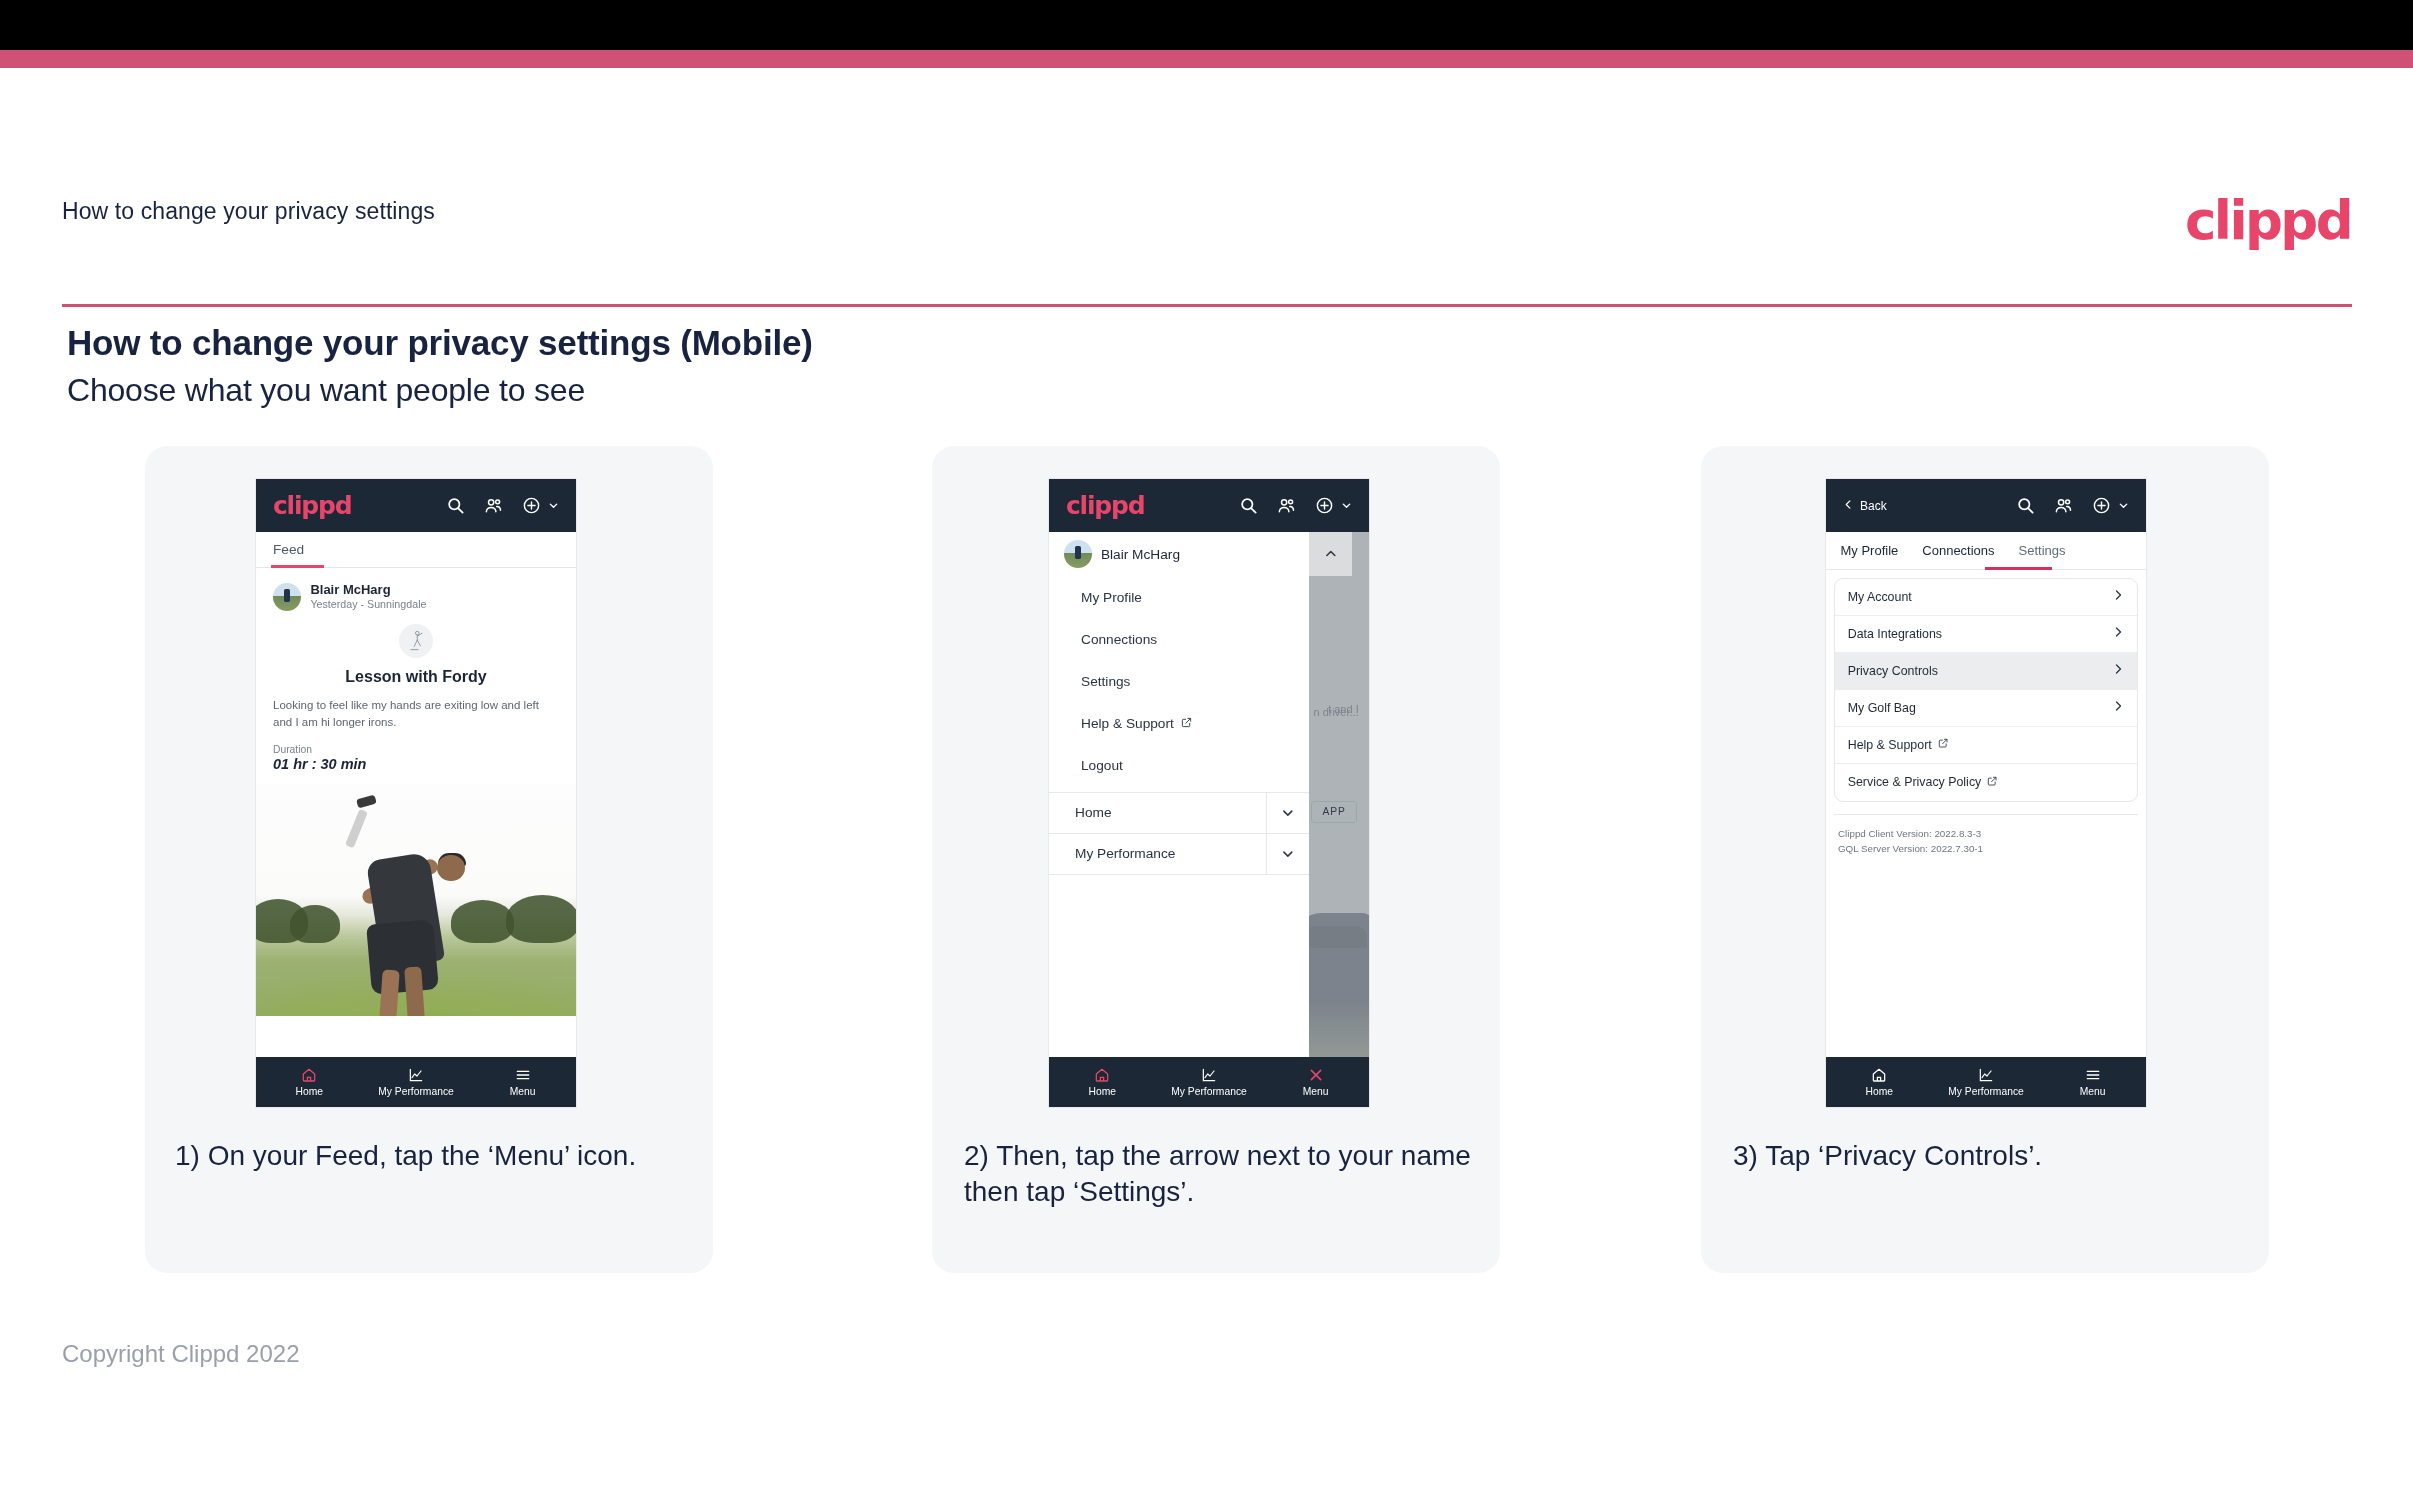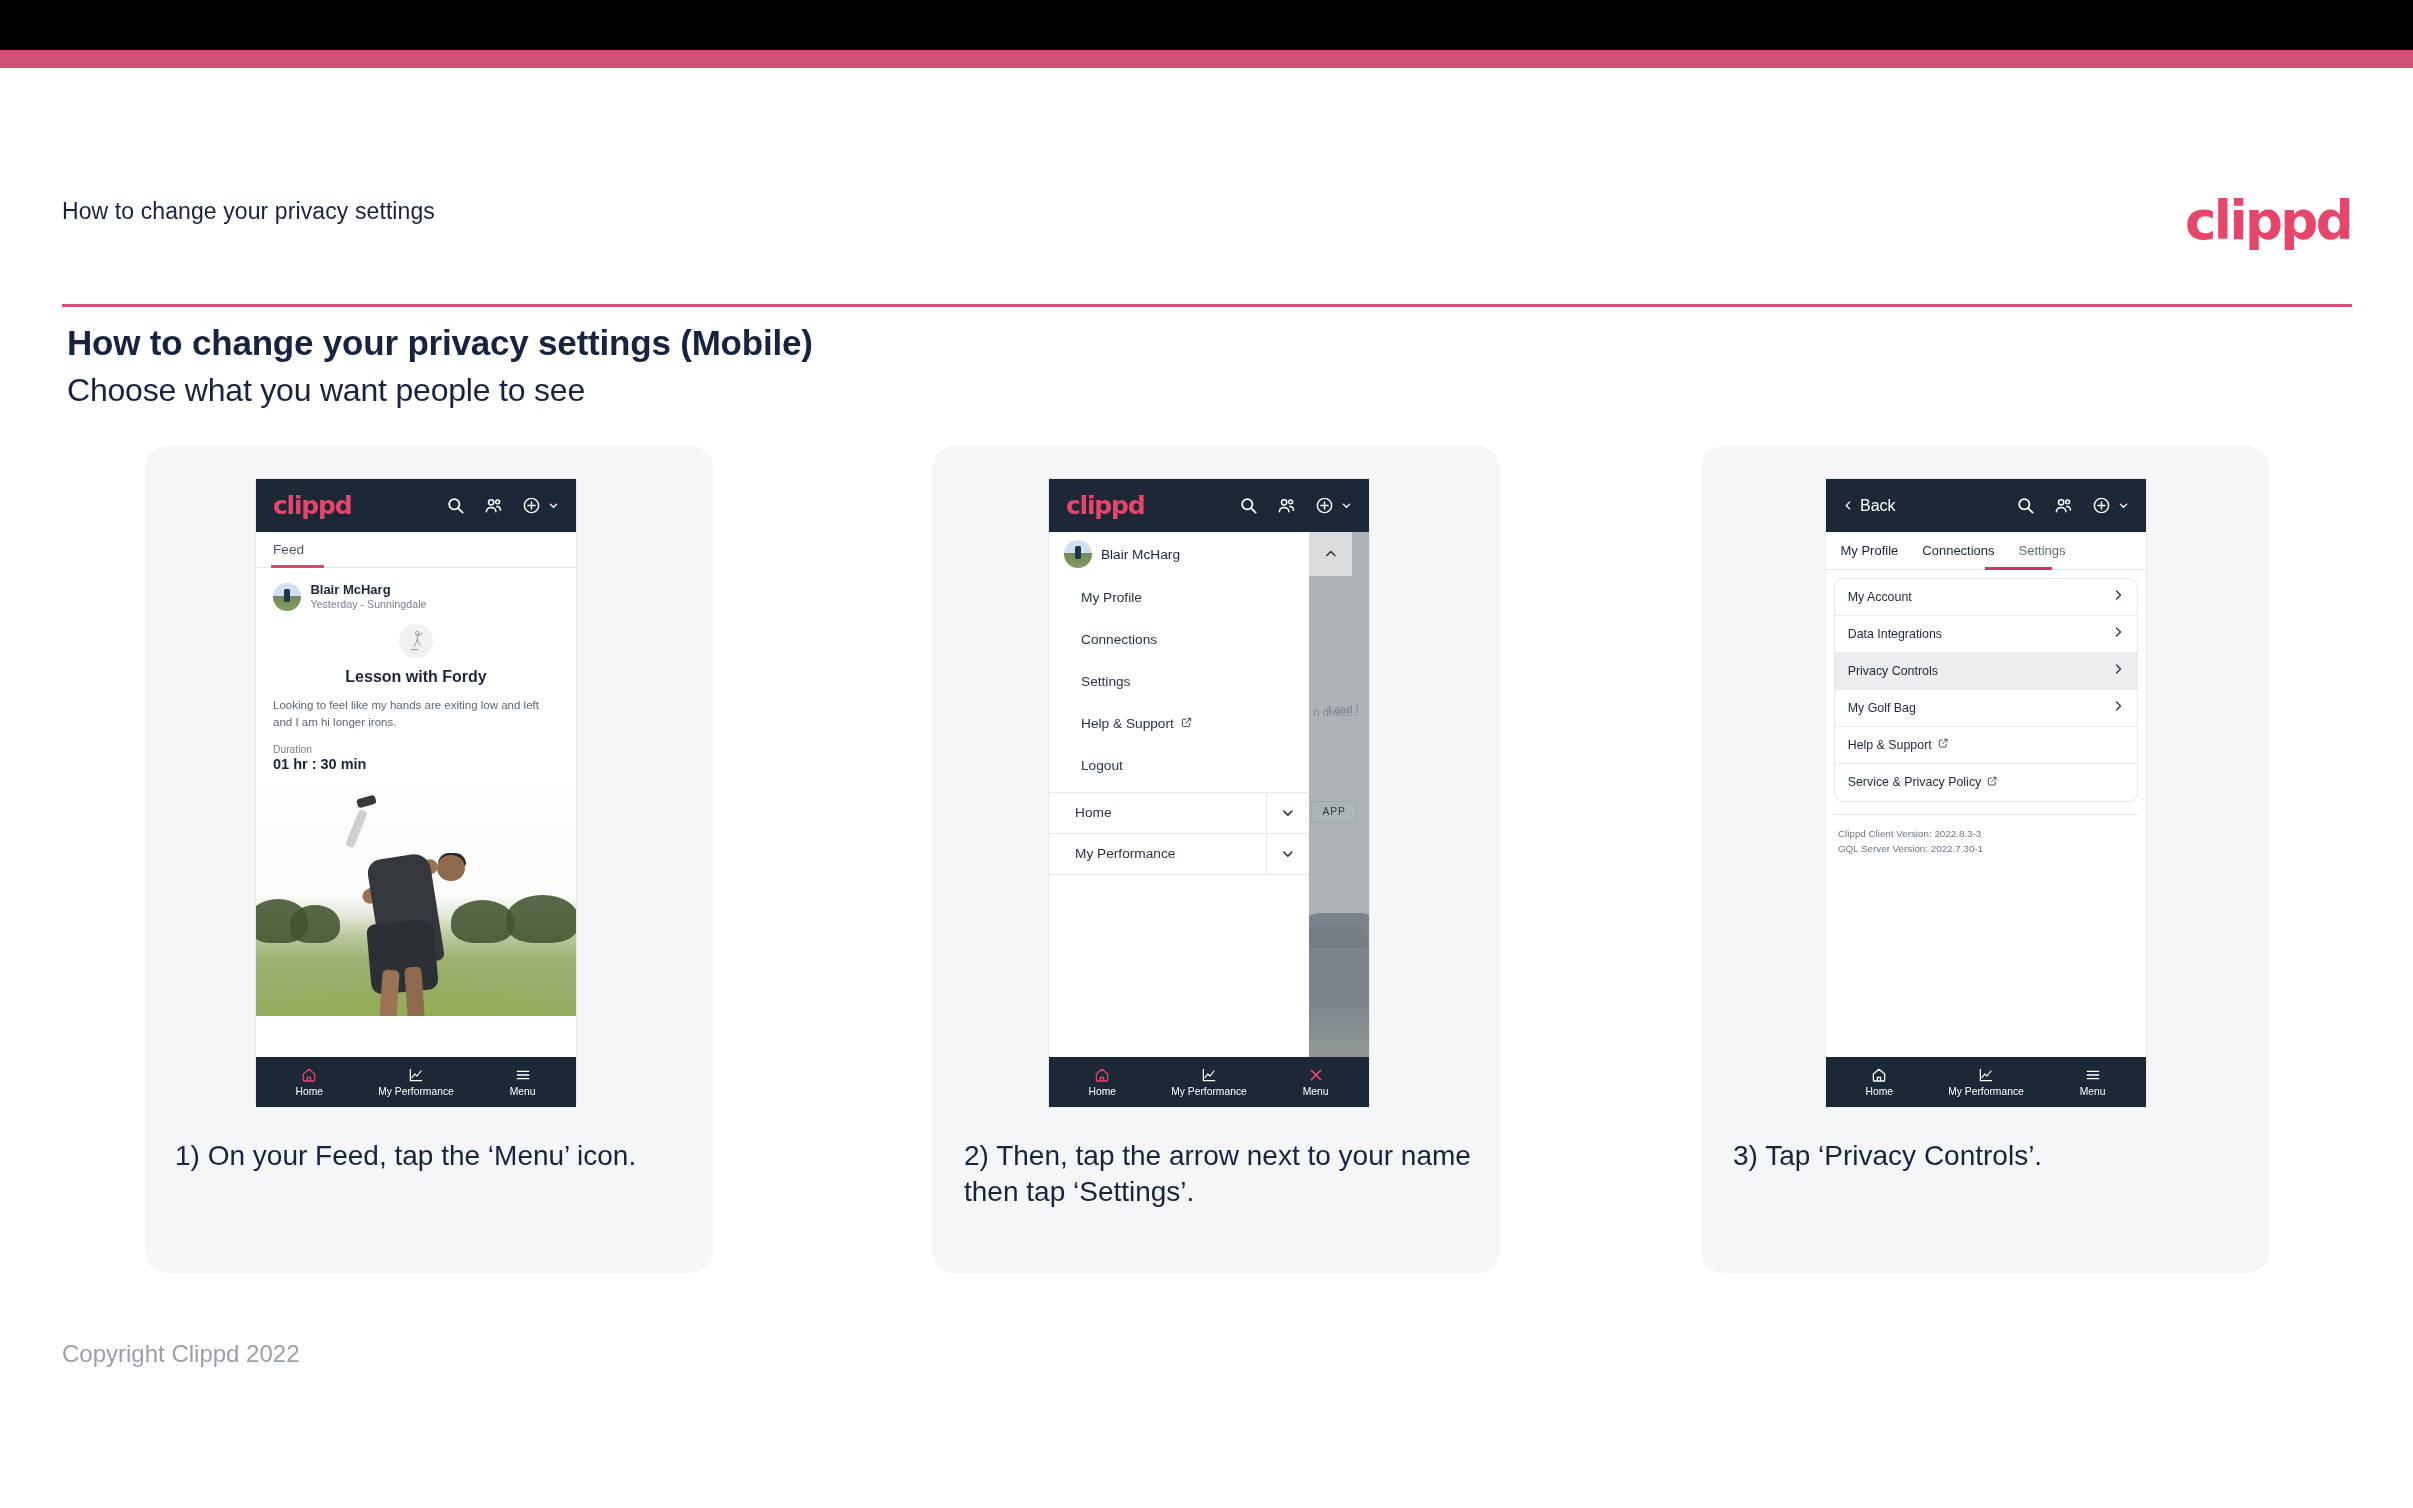--- a/index.html
+++ b/index.html
@@ -70,21 +70,21 @@
   #phone-3 { left:1826px; }
 
   .ph-topbar {
     position:relative; height:53px; background:#1c2836;
     display:flex; align-items:center; padding:0 17px;
   }
   .ph-logo {
     font-size:25px; font-weight:700; color:#e8456b;
     letter-spacing:-1.2px; font-family:"DejaVu Sans", sans-serif; line-height:1;
   }
-  .ph-back { display:flex; align-items:center; gap:6px; color:#fff; font-size:16px; }
+  .ph-back { display:flex; align-items:center; gap:6px; color:#fff; font-size:12px; }
   .ph-icons { margin-left:auto; display:flex; align-items:center; gap:19px; }
   .ic { width:19px; height:19px; display:block; }
   .ic svg { width:100%; height:100%; display:block; }
   .chev-sm { width:11px; height:11px; margin-left:-12px; }
 
   
   .feed-tabs { height:36px; border-bottom:0.9px solid #e3e6ea; position:relative; padding-left:17px; }
   .feed-tab { font-size:13.7px; color:#4d5866; line-height:36px; display:inline-block; }
   .feed-tab-ul { position:absolute; left:15.4px; bottom:-0.9px; width:53px; height:2.6px; background:#e8456b; }
 
@@ -105,21 +105,21 @@
 
   .lesson { display:flex; align-items:center; gap:10.3px; margin-top:12px;flex-direction:column; }
   .lesson-ico {
     width:34px; height:34px; border-radius:50%; background:#f0f1f3; flex:none;
     display:flex; align-items:center; justify-content:center;
   }
   .lesson-title { font-size:16px; font-weight:700; color:#1b2537; }
 
   .post-body { font-size:11.5px; color:#5d6670; line-height:1.5; margin-top:11px; }
   .dur-label { font-size:10.3px; color:#7a828e; margin-top:12px; }
-  .dur-value { font-size:14.5px; font-weight:700; color:#1b2537; margin-top:1.7px; }
+  .dur-value { font-size:14.5px; font-weight:700; color:#1b2537; margin-top:1.7px;font-style:italic; }
 
   .post-photo {
     margin-top:12px; height:232px; width:100%;
     background:
       radial-gradient(ellipse 120% 55% at 50% 118%, #7d9a4a 0%, #93ae57 38%, transparent 70%),
       linear-gradient(#fdfdfd 0%, #fbfbfa 48%, #e7e9de 56%, #b9c79a 66%, #9cb172 76%, #93ab66 100%);
     position:relative; overflow:hidden;
   }
   .tree { position:absolute; bottom:73px; border-radius:50% 50% 38% 38%; background:#41542f; opacity:.88; }
   .golfer-body {

